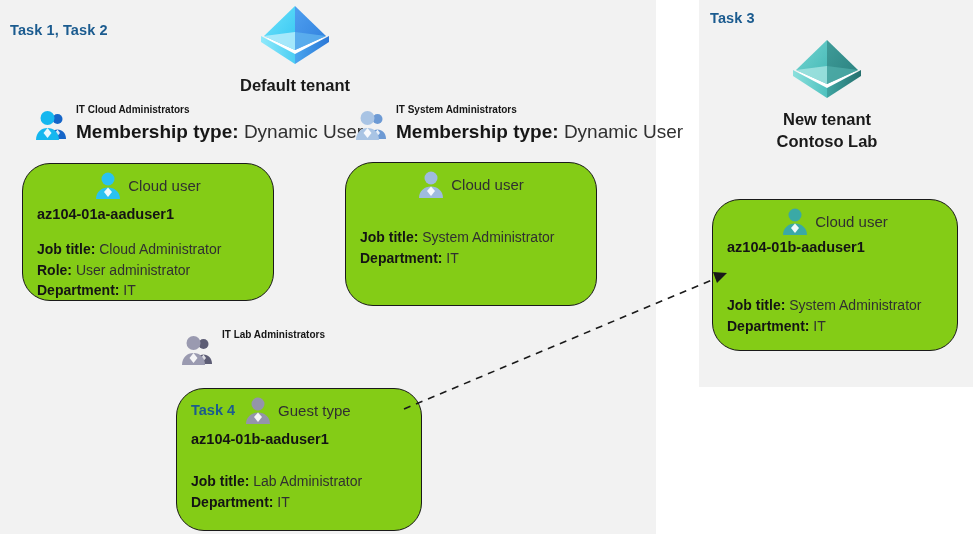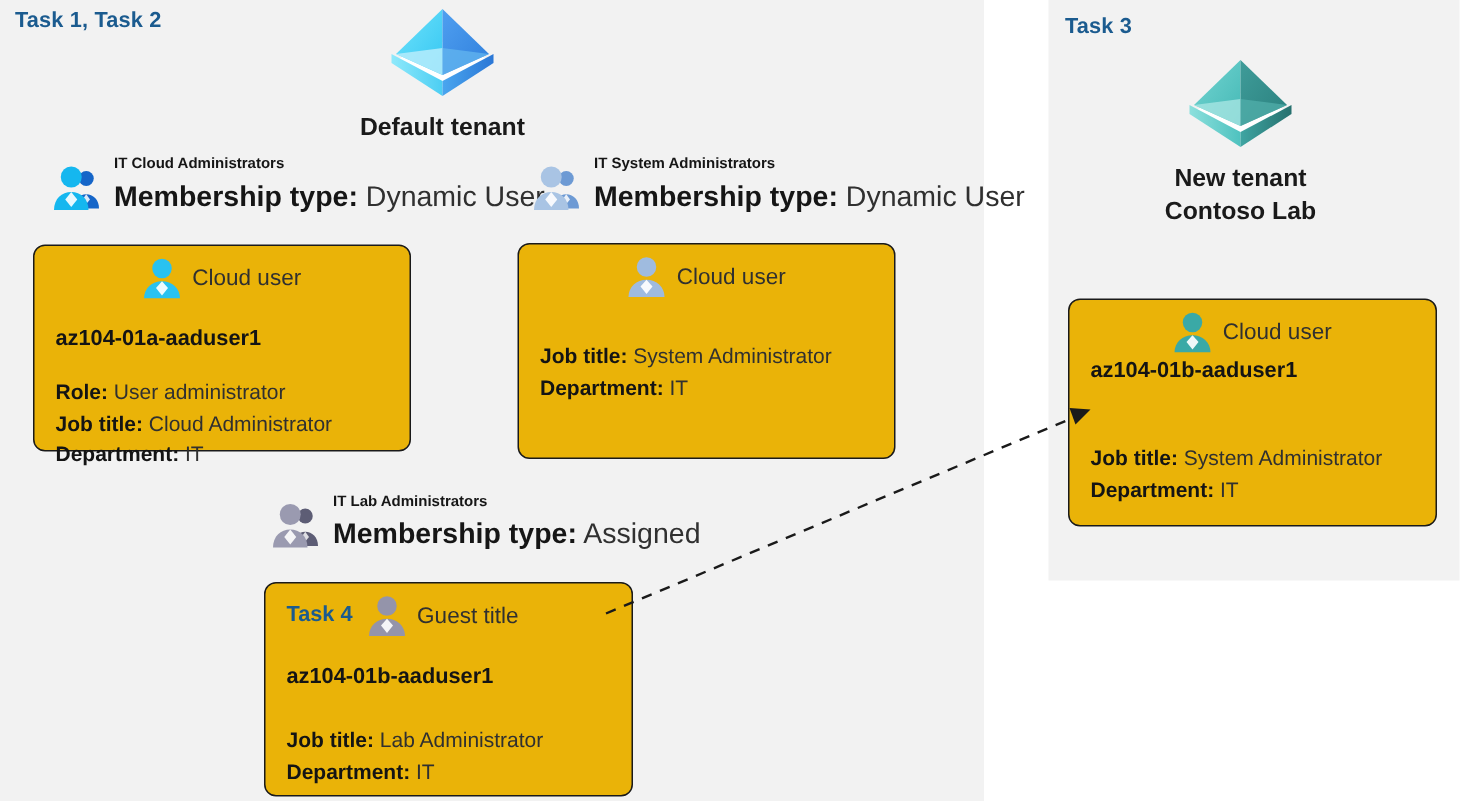--- a/index.html
+++ b/index.html
@@ -13,21 +13,21 @@
   
   .panel{position:absolute;background:#f2f2f2;}
   #panel-left{left:0;top:0;width:656px;height:534px;}
   #panel-right{left:699px;top:0;width:274px;height:387px;}
 
   
   .task-label{
     position:absolute;color:#1b5b8f;font-weight:bold;font-size:14.5px;
     letter-spacing:.1px;white-space:nowrap;
   }
-  #task12{left:10px;top:6px;}
+  #task12{left:10px;top:22px;}
   #task3{left:710px;top:10px;}
 
   
   .tenant{position:absolute;text-align:center;}
   #tenant-default{left:228px;top:2px;width:134px;}
   #tenant-new{left:760px;top:36px;width:134px;}
   .tenant-icon{width:76px;height:68px;margin:0 auto;display:block;}
   .tenant-name{
     font-weight:bold;font-size:16.5px;color:#1a1a1a;margin-top:4px;
     white-space:nowrap;line-height:1.35;
@@ -40,41 +40,41 @@
   #group-system{left:356px;top:103px;justify-content:center;}
   #group-lab{left:182px;top:328px;}
   .group-icon{width:34px;height:32px;flex:0 0 34px;margin-top:6px;}
   .group-text{margin-left:6px;}
   .group-title{font-weight:bold;font-size:10px;color:#161616;white-space:nowrap;line-height:1.45;}
   .group-meta{font-size:19px;color:#303030;white-space:nowrap;line-height:1.5;}
   .group-meta b{color:#161616;font-weight:bold;}
 
   
   .card{
-    position:absolute;border:1.4px solid #1a1a1a;border-radius:8px;
-    background:#eab308;box-sizing:border-box;
+    position:absolute;border:1.4px solid #1a1a1a;border-radius:28px;
+    background:#84cc16;box-sizing:border-box;
   }
   #card-u1{left:22px;top:163px;width:252px;height:138px;}
   #card-u2{left:345px;top:162px;width:252px;height:144px;}
   #card-u4{left:176px;top:388px;width:246px;height:143px;}
   #card-u3{left:712px;top:199px;width:246px;height:152px;}
 
   .card-head{
     display:flex;align-items:center;justify-content:center;
     height:34px;margin-top:4px;
   }
   #card-u4 .card-head{justify-content:flex-start;padding-left:14px;}
   .card-task{
     color:#1b5b8f;font-weight:bold;font-size:14.5px;margin-right:10px;white-space:nowrap;
   }
   .user-icon{width:26px;height:28px;flex:0 0 26px;}
   .card-head-label{font-size:15px;color:#303030;margin-left:7px;white-space:nowrap;}
   .card-id{
     font-weight:bold;font-size:14.5px;color:#141414;
-    padding-left:14px;margin-top:16px;white-space:nowrap;
+    padding-left:14px;margin-top:4px;white-space:nowrap;
   }
   .card-props{padding-left:14px;font-size:14px;color:#303030;line-height:1.48;}
   .card-props b{color:#141414;font-weight:bold;}
   .card-props .row{white-space:nowrap;}
   #card-u1 .card-props{margin-top:17px;}
   #card-u2 .card-props{margin-top:26px;}
   #card-u4 .card-props{margin-top:24px;}
   #card-u3 .card-props{margin-top:40px;}
   #card-u3 .card-id{margin-top:1px;}
 
@@ -199,45 +199,41 @@
     <svg class="group-icon" viewBox="0 0 34 32">
       <circle cx="21.5" cy="10" r="5" fill="#5d5d75"></circle>
       <path d="M13 30c0-6 4-9.5 8.5-9.5S30 24 30 30z" fill="#5d5d75"></path>
       <path d="M21.5 20.5 19 24l2.5 3 2.5-3z" fill="#ffffff" opacity=".8"></path>
       <circle cx="11.5" cy="9" r="7" fill="#9a9ab0"></circle>
       <path d="M0 31c0-7.5 5.2-12 11.5-12S23 23.5 23 31z" fill="#9a9ab0"></path>
       <path d="M11.5 19 7.5 24l4 5 4-5z" fill="#ffffff" opacity=".9"></path>
     </svg>
     <div class="group-text">
       <div class="group-title">IT Lab Administrators</div>
-      <div class="group-meta">
-        <b>Membership type:</b>
-        <span>Assigned</span>
-      </div>
     </div>
   </div>
 
   <div class="card" id="card-u1">
     <div class="card-head">
       <svg class="user-icon" viewBox="0 0 26 28">
         <circle cx="13" cy="8" r="6.5" fill="#29c2f0"></circle>
         <path d="M1 28c0-7 5.4-11.5 12-11.5S25 21 25 28z" fill="#29c2f0"></path>
         <path d="M13 16.5 9 21l4 5 4-5z" fill="#ffffff" opacity=".92"></path>
       </svg>
       <span class="card-head-label">Cloud user</span>
     </div>
     <div class="card-id">az104-01a-aaduser1</div>
     <div class="card-props">
       <div class="row">
+        <b>Job title:</b>
+        <span>Cloud Administrator</span>
+      </div>
+      <div class="row">
         <b>Role:</b>
         <span>User administrator</span>
-      </div>
-      <div class="row">
-        <b>Job title:</b>
-        <span>Cloud Administrator</span>
       </div>
       <div class="row">
         <b>Department:</b>
         <span>IT</span>
       </div>
     </div>
   </div>
 
   <div class="card" id="card-u2">
     <div class="card-head">
@@ -261,21 +257,21 @@
   </div>
 
   <div class="card" id="card-u4">
     <div class="card-head">
       <span class="card-task">Task 4</span>
       <svg class="user-icon" viewBox="0 0 26 28">
         <circle cx="13" cy="8" r="6.5" fill="#9494aa"></circle>
         <path d="M1 28c0-7 5.4-11.5 12-11.5S25 21 25 28z" fill="#9494aa"></path>
         <path d="M13 16.5 9 21l4 5 4-5z" fill="#ffffff" opacity=".9"></path>
       </svg>
-      <span class="card-head-label">Guest title</span>
+      <span class="card-head-label">Guest type</span>
     </div>
     <div class="card-id">az104-01b-aaduser1</div>
     <div class="card-props">
       <div class="row">
         <b>Job title:</b>
         <span>Lab Administrator</span>
       </div>
       <div class="row">
         <b>Department:</b>
         <span>IT</span>

